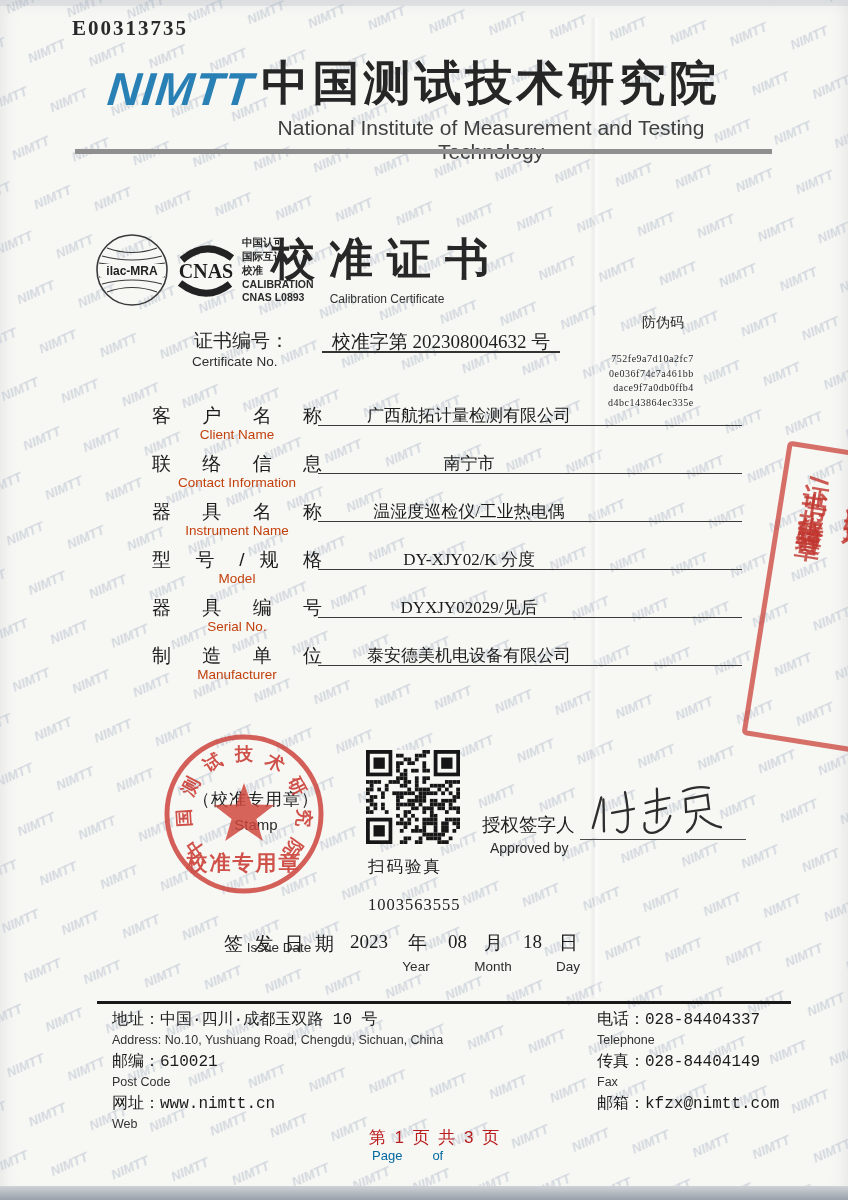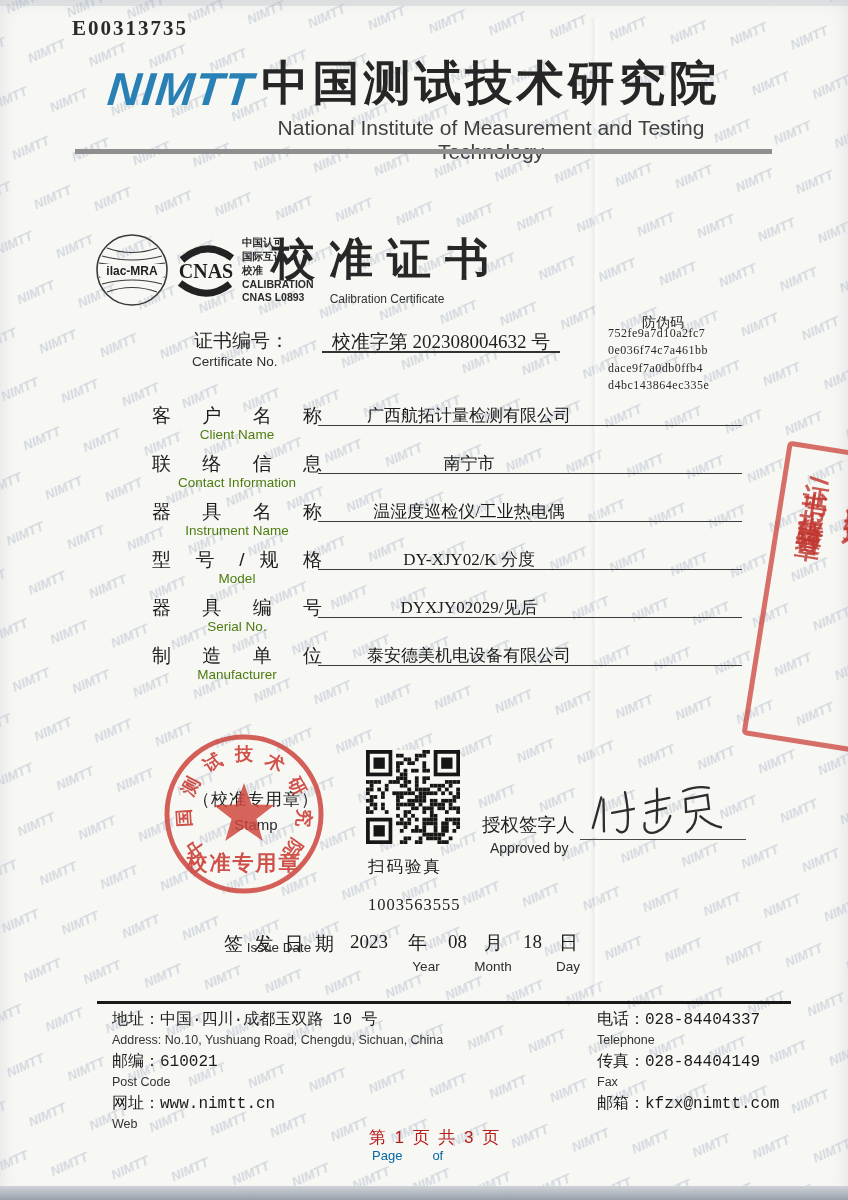--- a/index.html
+++ b/index.html
@@ -25,26 +25,26 @@
   .cert-title-cn{left:252px;top:230px;width:270px;text-align:center;font-family:"Liberation Serif",serif;
           font-weight:700;font-size:44px;letter-spacing:14px;color:#272727;white-space:nowrap;}
   .cert-title-en{left:252px;top:292px;width:270px;text-align:center;font-size:12px;color:#333;}
   
   .certno-label{left:194px;top:328px;font-size:19px;color:#1f1f1f;}
   .certno-en{left:192px;top:354px;font-size:13.5px;color:#2e2e2e;}
   .certno-value{left:322px;top:329px;width:238px;height:24px;text-align:center;
           font-family:"Liberation Serif",serif;font-size:19px;color:#1e1e1e;
           border-bottom:2px solid #333;white-space:nowrap;}
   .sec-label{left:598px;top:314px;width:130px;text-align:center;font-size:14px;color:#252525;}
-  .sec-lines{left:608px;top:325px;font-family:"Liberation Serif",serif;font-size:12px;
-          line-height:1.45;color:#2a2a2a;letter-spacing:.5px;}
+  .sec-lines{left:608px;top:352px;font-family:"Liberation Serif",serif;font-size:10px;
+          line-height:1.45;color:#2a2a2a;letter-spacing:.5px;text-align:right;}
   
   .flabel{width:170px;left:152px;font-size:19px;color:#1d1d1d;text-align:justify;
           text-align-last:justify;white-space:nowrap;}
-  .flabel-en{width:170px;left:152px;font-size:13.5px;color:#4d7c0f;text-align:center;}
+  .flabel-en{width:170px;left:152px;font-size:13.5px;color:#c2410c;text-align:center;}
   .funder{left:318px;width:424px;height:23px;border-bottom:1.5px solid #3a3a3a;}
   .fvalue{left:318px;width:302px;height:23px;text-align:center;font-family:"Liberation Serif",serif;
           font-size:17px;color:#1c1c1c;white-space:nowrap;}
   
   .seam{right:-36px;top:448px;width:120px;height:298px;border:5px solid rgba(199,58,50,.72);
         border-radius:5px;transform:rotate(9deg);display:flex;flex-direction:row-reverse;
         justify-content:center;gap:10px;padding:14px 6px;z-index:3;}
   .seam span{writing-mode:vertical-rl;font-size:26px;font-weight:700;letter-spacing:6px;
         color:rgba(193,55,47,.82);}
   .printed-stamp{left:168px;top:788px;width:176px;text-align:center;z-index:2;color:#1d1d1d;}
@@ -460,21 +460,21 @@
   </svg>
 
   <div class="abs layer issue-cn">签 发 日 期</div>
   <div class="abs layer issue-en">Issue Date</div>
   <div class="abs layer dt" style="left:350px">2023</div>
   <div class="abs layer du" style="left:408px">年</div>
   <div class="abs layer dt" style="left:448px">08</div>
   <div class="abs layer du" style="left:484px">月</div>
   <div class="abs layer dt" style="left:523px">18</div>
   <div class="abs layer du" style="left:559px">日</div>
-  <div class="abs layer den" style="left:396px">Year</div>
+  <div class="abs layer den" style="left:386px">Year</div>
   <div class="abs layer den" style="left:463px">Month</div>
   <div class="abs layer den" style="left:538px">Day</div>
 
   <div class="abs layer ftr-rule"></div>
   <div class="abs layer ftr-col" style="left:112px">
     <div class="f-cn">地址：中国·四川·成都玉双路 10 号</div>
     <div class="f-en">Address: No.10, Yushuang Road, Chengdu, Sichuan, China</div>
     <div class="f-cn">邮编：610021</div>
     <div class="f-en">Post Code</div>
     <div class="f-cn">网址：www.nimtt.cn</div>

